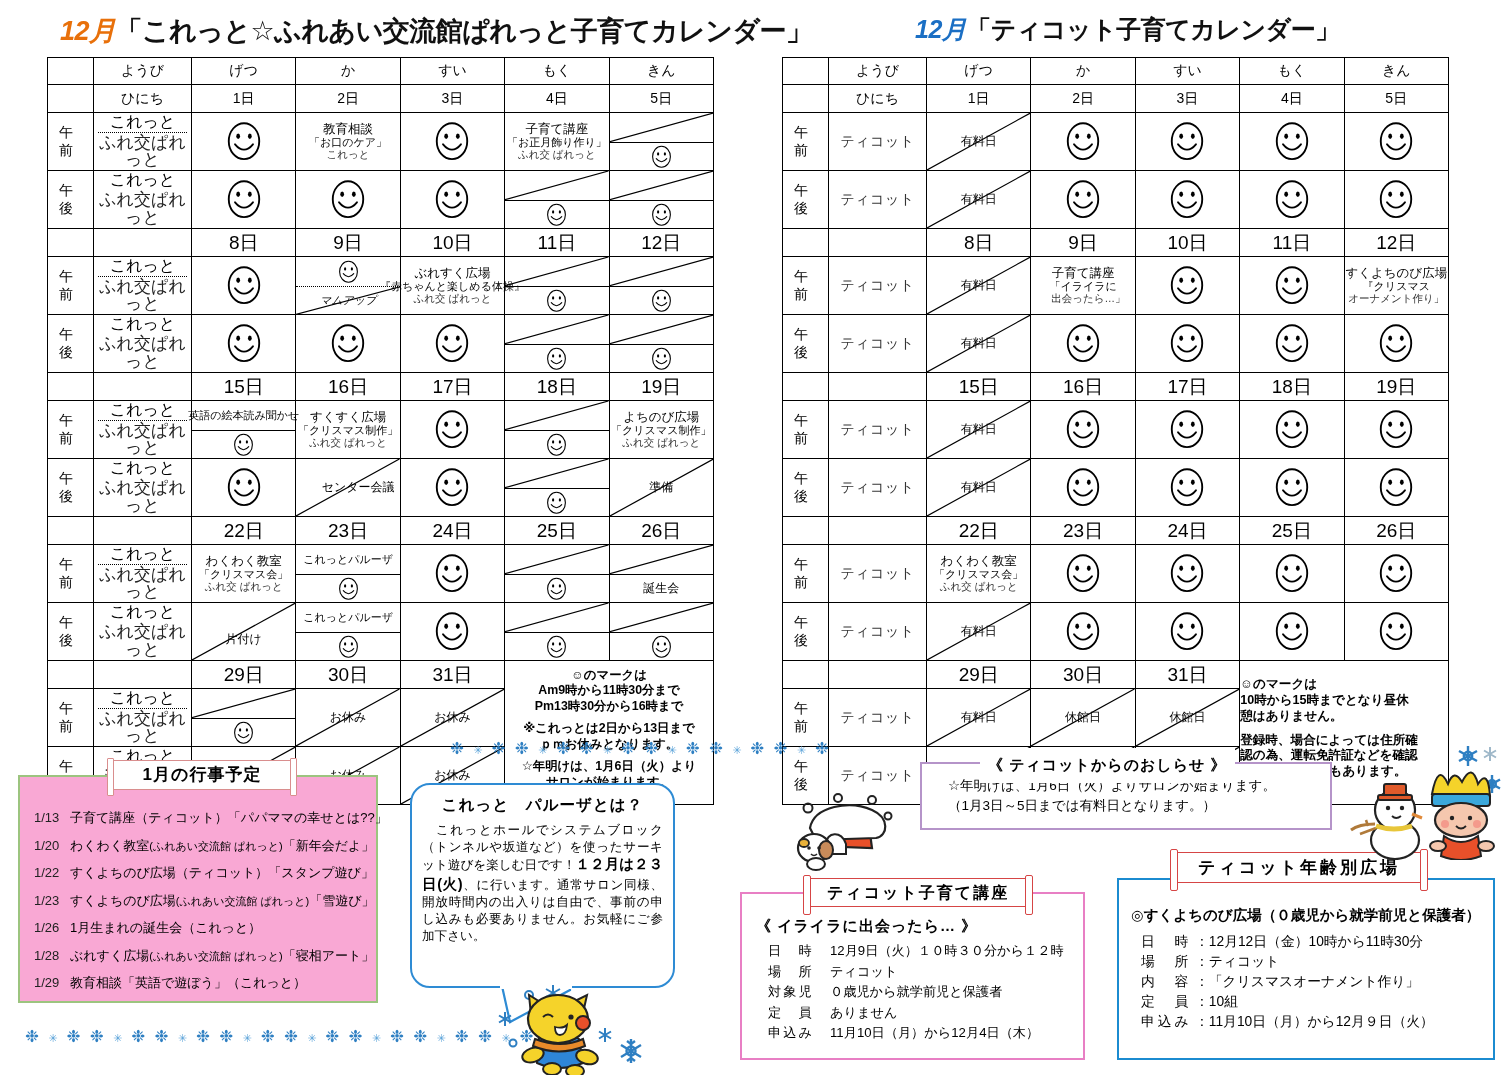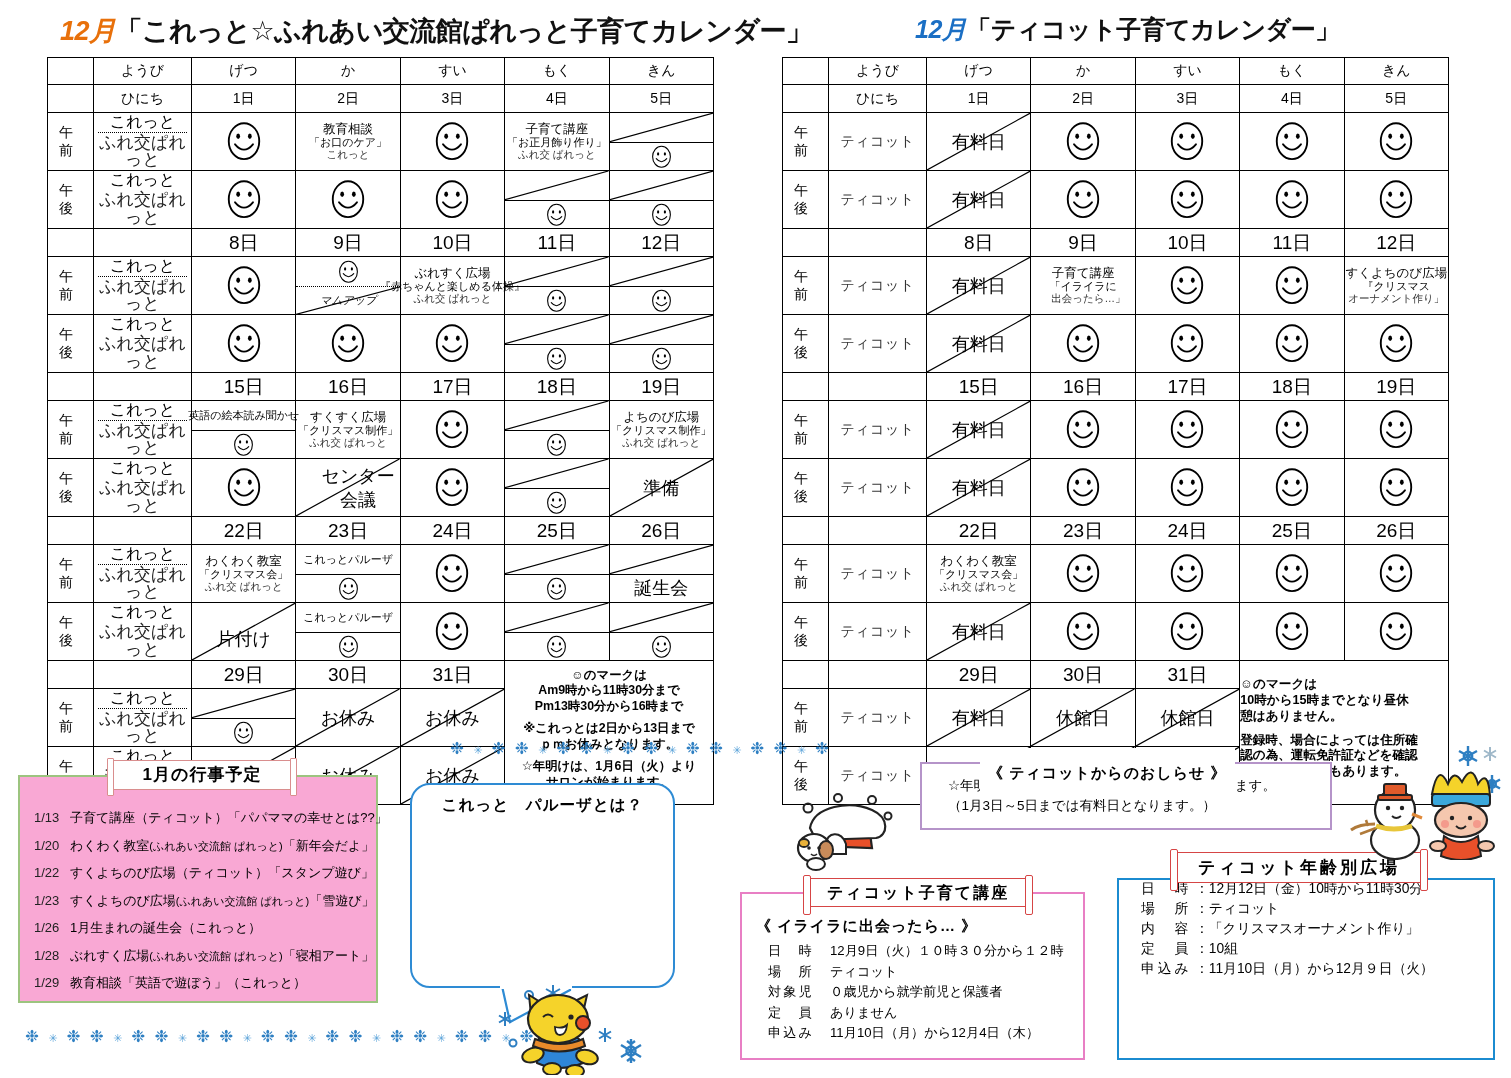--- a/index.html
+++ b/index.html
@@ -69,21 +69,21 @@
   .flexmid { height:100%; width:100%; display:flex; align-items:center; justify-content:center; flex-direction:column; }
 
   
   .diag { position:absolute; inset:0; pointer-events:none; }
   .diag svg { width:100%; height:100%; display:block; }
 
   .evt { line-height:1.12; padding:1px 1px;text-align:right; }
   .evt .l1 { font-size:12.5px; display:block; white-space:nowrap; }
   .evt .l2 { font-size:11px; display:block; white-space:nowrap; }
   .evt .l3 { font-size:10.5px; display:block; white-space:nowrap; color:#333; }
-  .txtmid { font-size:18px; }
+  .txtmid { font-size:12px; }
   .txtmid-sm { font-size:11px; line-height:1.2; }
 
   
   .notecell { vertical-align:top; text-align:center; padding:4px 3px; }
   .notecell p { margin:0 0 7px; font-size:12.4px; font-weight:bold; line-height:1.25; white-space:pre-line; }
   .notecell.r p { text-align:left; font-size:12.6px; margin-bottom:8px; }
 
   
   
   #jan-panel {
@@ -116,21 +116,21 @@
   #bubble p { margin:0 10px; font-size:12.6px; line-height:1.33; text-align:justify; }
   #bubble .big { font-size:14.5px; font-weight:bold; }
   #bubble-tail { position:absolute; left:500px; top:984px; width:72px; height:40px; }
 
   
   #ticot-notice {
     position:absolute; left:920px; top:762px; width:412px; height:68px;
     border:2px solid #B594C9; background:#fff;
   }
   #ticot-notice-title {
-    position:absolute; left:980px; top:748px; background:#fff; padding:16px 8px;
+    position:absolute; left:980px; top:748px; background:#fff; padding:8px 8px;
     font-size:15px; font-weight:bold; letter-spacing:1px; white-space:nowrap;
   }
   #ticot-notice p { margin:12px 0 0 26px; font-size:13.5px; line-height:1.45; white-space:pre-line; }
 
   
   #course-box {
     position:absolute; left:740px; top:892px; width:345px; height:168px;
     border:2.2px solid #E87FC4; background:#fff;
   }
   #course-title {
@@ -1629,20 +1629,21 @@
       <li><span class="d">1/23</span><span>すくよちのび広場</span><span class="sub">(ふれあい交流館 ぱれっと)</span><span>「雪遊び」</span></li>
       <li><span class="d">1/26</span><span>1月生まれの誕生会（これっと）</span></li>
       <li><span class="d">1/28</span><span>ぶれすく広場</span><span class="sub">(ふれあい交流館 ぱれっと)</span><span>「寝相アート」</span></li>
       <li><span class="d">1/29</span><span>教育相談「英語で遊ぼう」（これっと）</span></li>
     </ul>
 </div>
 <div id="jan-title">1月の行事予定</div>
 
 <div id="bubble">
   <h3>これっと　パルーザとは？</h3>
+  <p><span>　これっとホールでシステムブロック（トンネルや坂道など）を使ったサーキット遊びを楽しむ日です！</span><span class="big">１２月は２３日(火)</span><span>、に行います。通常サロン同様、開放時間内の出入りは自由で、事前の申し込みも必要ありません。お気軽にご参加下さい。</span></p>
 </div>
 <svg id="bubble-tail" viewBox="0 0 72 40">
   <path d="M2 2 L70 2 L70 6 L10 38 Z" fill="#fff" stroke="#2E8BD4" stroke-width="2.2"></path>
   <rect x="0" y="0" width="72" height="5" fill="#fff"></rect>
 </svg>
 
 <div id="ticot-notice">
   <p>☆年明けは、1月6日（火）よりサロンが始まります。
 （1月3日～5日までは有料日となります。）</p>
 </div>
@@ -1671,20 +1672,21 @@
         <tr>
           <td class="lab">申込み</td>
           <td>11月10日（月）から12月4日（木）</td>
         </tr>
       </tbody>
     </table>
 </div>
 <div id="course-title">ティコット子育て講座</div>
 
 <div id="age-box">
+  <div class="head">◎すくよちのび広場（０歳児から就学前児と保護者）</div>
   <table>
       <tbody id="age-rows">
         <tr>
           <td class="lab">日　時</td>
           <td>：12月12日（金）10時から11時30分</td>
         </tr>
         <tr>
           <td class="lab">場　所</td>
           <td>：ティコット</td>
         </tr>

